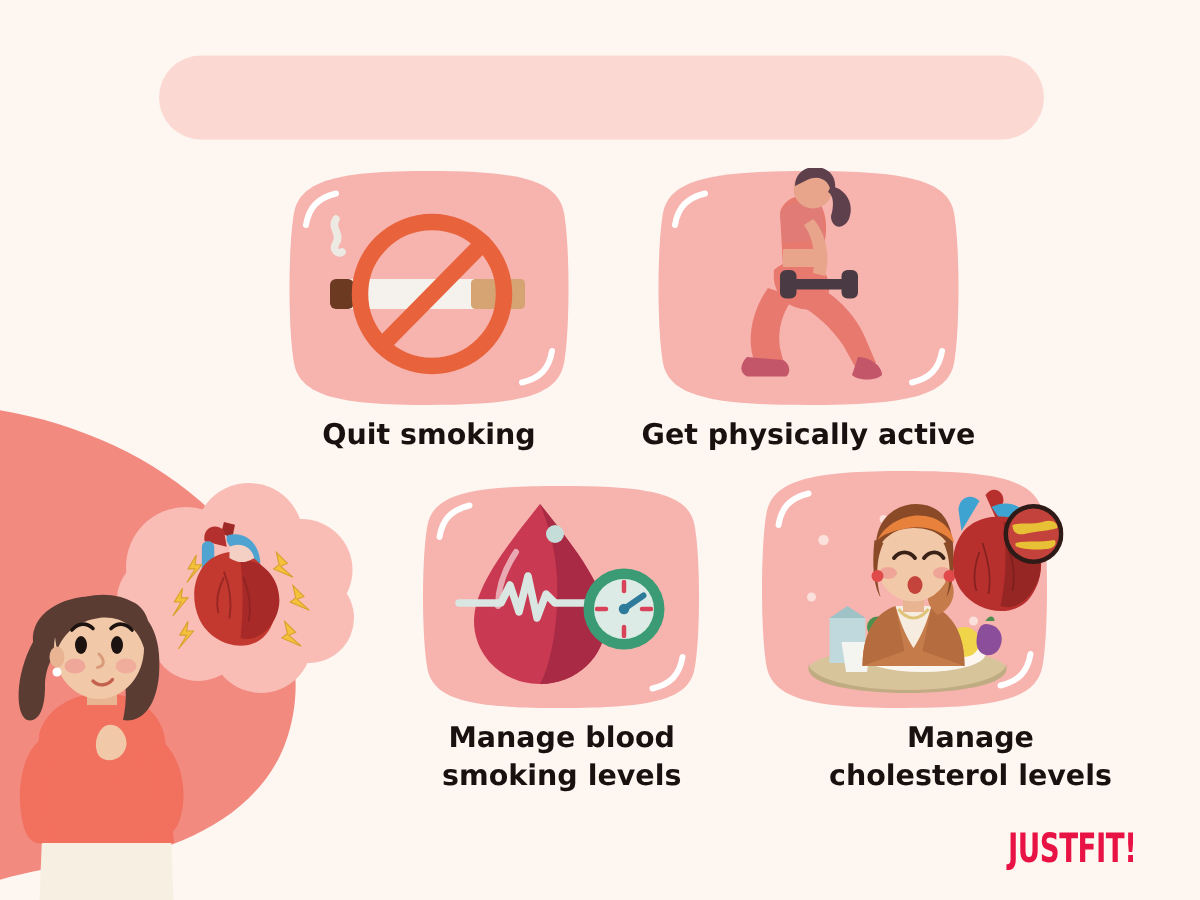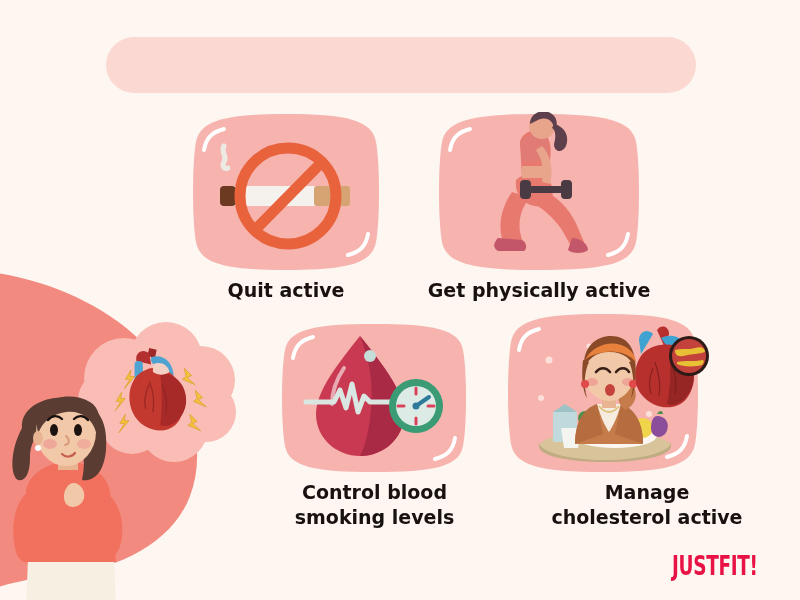--- a/index.html
+++ b/index.html
@@ -160,21 +160,21 @@
       <g transform="translate(36,22)">
         <path d="M6,12 C2,18 10,22 6,28 C3,33 8,36 10,34" stroke="#EDEAE4" stroke-width="5" fill="none" stroke-linecap="round"></path>
         <rect x="6" y="52" width="124" height="20" rx="3" fill="#F5F2EE"></rect>
         <rect x="96" y="52" width="36" height="20" rx="3" fill="#D6A472"></rect>
         <rect x="2" y="52" width="16" height="20" rx="4" fill="#6B3A21"></rect>
         <circle cx="70" cy="62" r="48" fill="none" stroke="#E8633C" stroke-width="11"></circle>
         <line x1="37" y1="96" x2="104" y2="28" stroke="#E8633C" stroke-width="11" stroke-linecap="round"></line>
       </g>
     </svg>
     <div class="card-label" style="top:166px;">
-      <div>Quit active</div>
+      <div>Quit smoking</div>
     </div>
   </div>
 
   <div class="card" id="card-1">
     <svg class="card-art" width="222" height="160" viewBox="0 0 222 160">
       <path d="M14,30 C18,8 46,2 111,2 C176,2 204,8 208,30 C212,52 212,108 208,130 C204,152 176,158 111,158 C46,158 18,152 14,130 C10,108 10,52 14,30 Z" fill="#F7B3AE"></path>
       <path d="M22,38 C24,26 30,20 42,17" stroke="#FFFFFF" stroke-width="4" fill="none" stroke-linecap="round"></path>
       <path d="M200,122 C198,134 192,140 180,143" stroke="#FFFFFF" stroke-width="4" fill="none" stroke-linecap="round"></path>
       <g transform="translate(52,8)">
 
@@ -227,21 +227,21 @@
             <line x1="28" y1="40" x2="28" y2="46"></line>
             <line x1="10" y1="28" x2="16" y2="28"></line>
             <line x1="40" y1="28" x2="46" y2="28"></line>
           </g>
           <line x1="28" y1="28" x2="41" y2="19" stroke="#2E7A9B" stroke-width="4" stroke-linecap="round"></line>
           <circle cx="28" cy="28" r="3.5" fill="#2E7A9B"></circle>
         </g>
       </g>
     </svg>
     <div class="card-label" style="top:158px;">
-      <div>Control blood</div>
+      <div>Manage blood</div>
       <div>smoking levels</div>
     </div>
   </div>
 
   <div class="card" id="card-3">
     <svg class="card-art" width="212" height="162" viewBox="0 0 212 162">
       <path d="M14,30 C18,8 44,2 106,2 C168,2 194,8 198,30 C202,52 202,110 198,132 C194,154 168,160 106,160 C44,160 18,154 14,132 C10,110 10,52 14,30 Z" fill="#F7B3AE"></path>
       <path d="M22,38 C24,26 30,20 42,17" stroke="#FFFFFF" stroke-width="4" fill="none" stroke-linecap="round"></path>
       <path d="M190,124 C188,136 182,142 170,145" stroke="#FFFFFF" stroke-width="4" fill="none" stroke-linecap="round"></path>
       <g>
@@ -321,19 +321,19 @@
           </g>
           <circle cx="58" cy="28" r="20" fill="#2E1A16"></circle>
           <circle cx="58" cy="28" r="17" fill="#C4423C"></circle>
           <path d="M44,22 C50,20 58,22 64,20 C70,18 74,20 74,24 C68,26 60,26 52,28 C46,29 44,26 44,22 Z" fill="#E8C035"></path>
           <path d="M46,34 C54,32 62,34 72,32 C74,34 72,38 66,38 C58,39 50,38 46,36 Z" fill="#E8C035"></path>
         </g>
       </g>
     </svg>
     <div class="card-label" style="top:168px;margin-left:44px;">
       <div>Manage</div>
-      <div>cholesterol active</div>
+      <div>cholesterol levels</div>
     </div>
   </div>
 
   <div class="logo">JUSTFIT!</div>
 
 </div>
 
 </body></html>

